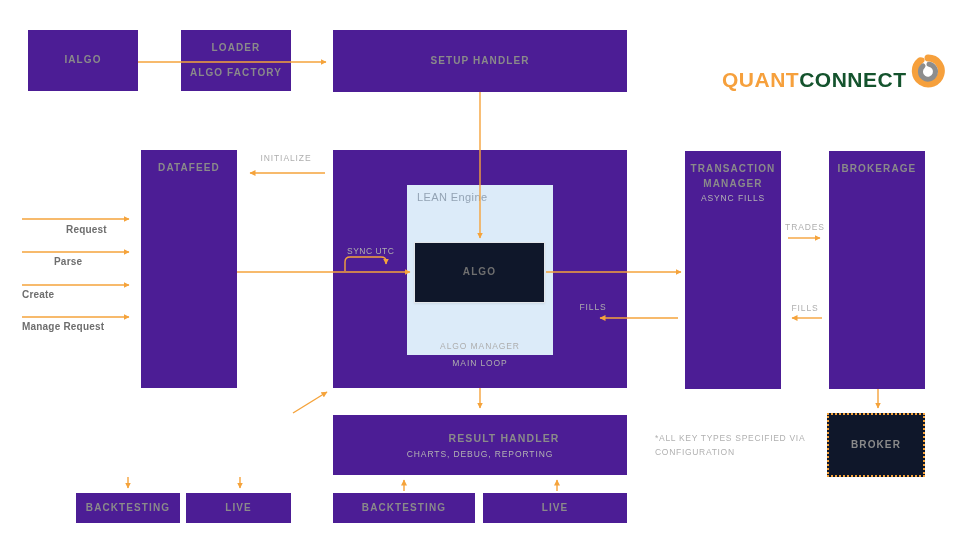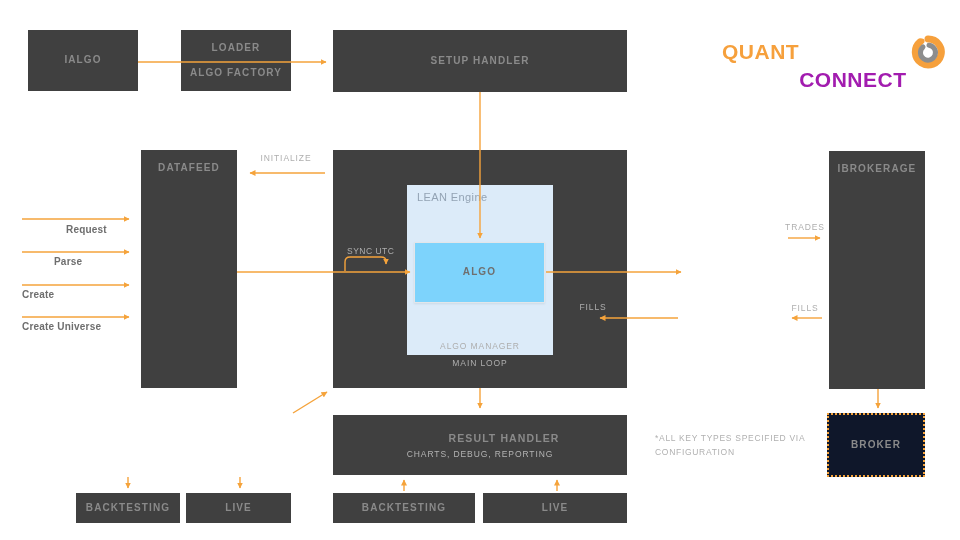--- a/index.html
+++ b/index.html
@@ -1,57 +1,57 @@
 <!DOCTYPE html>
 <html><head>
 <meta charset="utf-8">
 <style>
   html,body{margin:0;padding:0;background:#ffffff;}
   .canvas{
     position:relative;width:960px;height:540px;background:#ffffff;
     font-family:"Liberation Sans","DejaVu Sans",sans-serif;overflow:hidden;
   }
   .node{
-    position:absolute;background:#404040;
+    position:absolute;background:#4c1d95;
     display:flex;flex-direction:column;align-items:center;justify-content:center;
     text-align:center;
   }
   .node.top-align{justify-content:flex-start;padding-top:11px;box-sizing:border-box;}
   .title{font-size:10px;font-weight:700;color:#8a8a8a;letter-spacing:1.1px;line-height:1.45;}
   .subtitle{font-size:8.5px;font-weight:400;color:#b3b3b3;letter-spacing:0.9px;margin-top:2px;}
   .blue-box{
     position:absolute;background:#dcebf9;
   }
   .lean-label{position:absolute;left:417px;top:191px;font-size:11px;color:#93a3b4;letter-spacing:0.4px;}
   .algo-box{
-    position:absolute;left:414px;top:242px;width:131px;height:61px;background:#7dd3fc;
+    position:absolute;left:414px;top:242px;width:131px;height:61px;background:#0f172a;
     border:1px solid #e3e6ea;box-shadow:0 1px 2px rgba(0,0,0,0.08);
     display:flex;align-items:center;justify-content:center;box-sizing:border-box;
   }
   .elabel{
     position:absolute;font-size:8.5px;color:#aeaeae;letter-spacing:0.9px;text-align:center;
   }
   .llabel{
     position:absolute;font-size:10px;font-weight:700;color:#6e6e6e;letter-spacing:0.2px;
   }
   .footnote{
     position:absolute;left:655px;top:431px;width:160px;text-align:left;
     font-size:8.5px;color:#b0b0b0;letter-spacing:0.7px;line-height:1.7;
   }
   .broker{
     position:absolute;left:827px;top:413px;width:98px;height:64px;background:#0f172a;
     border:2px dotted #f5a33b;box-sizing:border-box;
     display:flex;align-items:center;justify-content:center;
   }
   .logo{
-    position:absolute;left:722px;top:41px;display:flex;align-items:flex-start;
+    position:absolute;left:722px;top:41px;display:flex;align-items:flex-end;
   }
   .logo .word{font-size:21px;font-weight:800;letter-spacing:0.5px;line-height:1;}
   .logo .q{color:#f6a03c;}
-  .logo .c{color:#a21caf;margin-top:28px;}
+  .logo .c{color:#14532d;margin-top:28px;}
   .logo svg{margin-left:3px;margin-top:-6px;}
   .arrows{position:absolute;left:0;top:0;pointer-events:none;}
 </style>
 </head>
 <body>
 
 <div class="canvas">
 
   <div class="node" style="left:28px;top:30px;width:110px;height:61px;">
     <div class="title">IALGO</div>
@@ -87,20 +87,24 @@
   <div class="blue-box" style="left:407px;top:185px;width:146px;height:170px;"></div>
   <div class="lean-label">LEAN Engine</div>
 
   <div class="algo-box">
     <div class="title" style="color:#6f6f6f;">ALGO</div>
   </div>
 
   <div class="elabel" style="left:407px;top:341px;width:146px;">ALGO MANAGER</div>
   <div class="elabel" style="left:333px;top:358px;width:294px;">MAIN LOOP</div>
 
+  <div class="node top-align" style="left:685px;top:151px;width:96px;height:238px;">
+    <div class="title"><span>TRANSACTION</span><br><span>MANAGER</span></div>
+    <div class="subtitle">ASYNC FILLS</div>
+  </div>
 
   <div class="node top-align" style="left:829px;top:151px;width:96px;height:238px;">
     <div class="title">IBROKERAGE</div>
   </div>
 
 
   <div class="node" style="left:333px;top:415px;width:294px;height:60px;">
     <div class="title" style="font-size:10.5px;padding-left:48px;">RESULT HANDLER</div>
     <div class="subtitle">CHARTS, DEBUG, REPORTING</div>
   </div>
@@ -124,21 +128,21 @@
 
   <div class="footnote">
     <span>*ALL KEY TYPES SPECIFIED VIA</span><br>
     <span>CONFIGURATION</span>
   </div>
 
   <div class="elabel" style="left:247px;top:153px;width:78px;">INITIALIZE</div>
   <div class="llabel" style="left:22px;top:224px;margin-left:44px;">Request</div>
   <div class="llabel" style="left:22px;top:256px;padding-left:32px;">Parse</div>
   <div class="llabel" style="left:22px;top:289px;">Create</div>
-  <div class="llabel" style="left:22px;top:321px;">Create Universe</div>
+  <div class="llabel" style="left:22px;top:321px;">Manage Request</div>
   <div class="elabel" style="left:347px;top:246px;letter-spacing:0.5px;">SYNC UTC</div>
   <div class="elabel" style="left:570px;top:302px;width:46px;">FILLS</div>
   <div class="elabel" style="left:782px;top:222px;width:46px;">TRADES</div>
   <div class="elabel" style="left:782px;top:303px;width:46px;">FILLS</div>
 
   <svg class="arrows" width="960" height="540" viewBox="0 0 960 540">
     <defs>
       <marker id="ah" markerWidth="7" markerHeight="6" refX="5.5" refY="3" orient="auto" markerUnits="userSpaceOnUse">
         <path d="M0,0 L6,3 L0,6 Z" fill="#f5a33b"></path>
       </marker>

